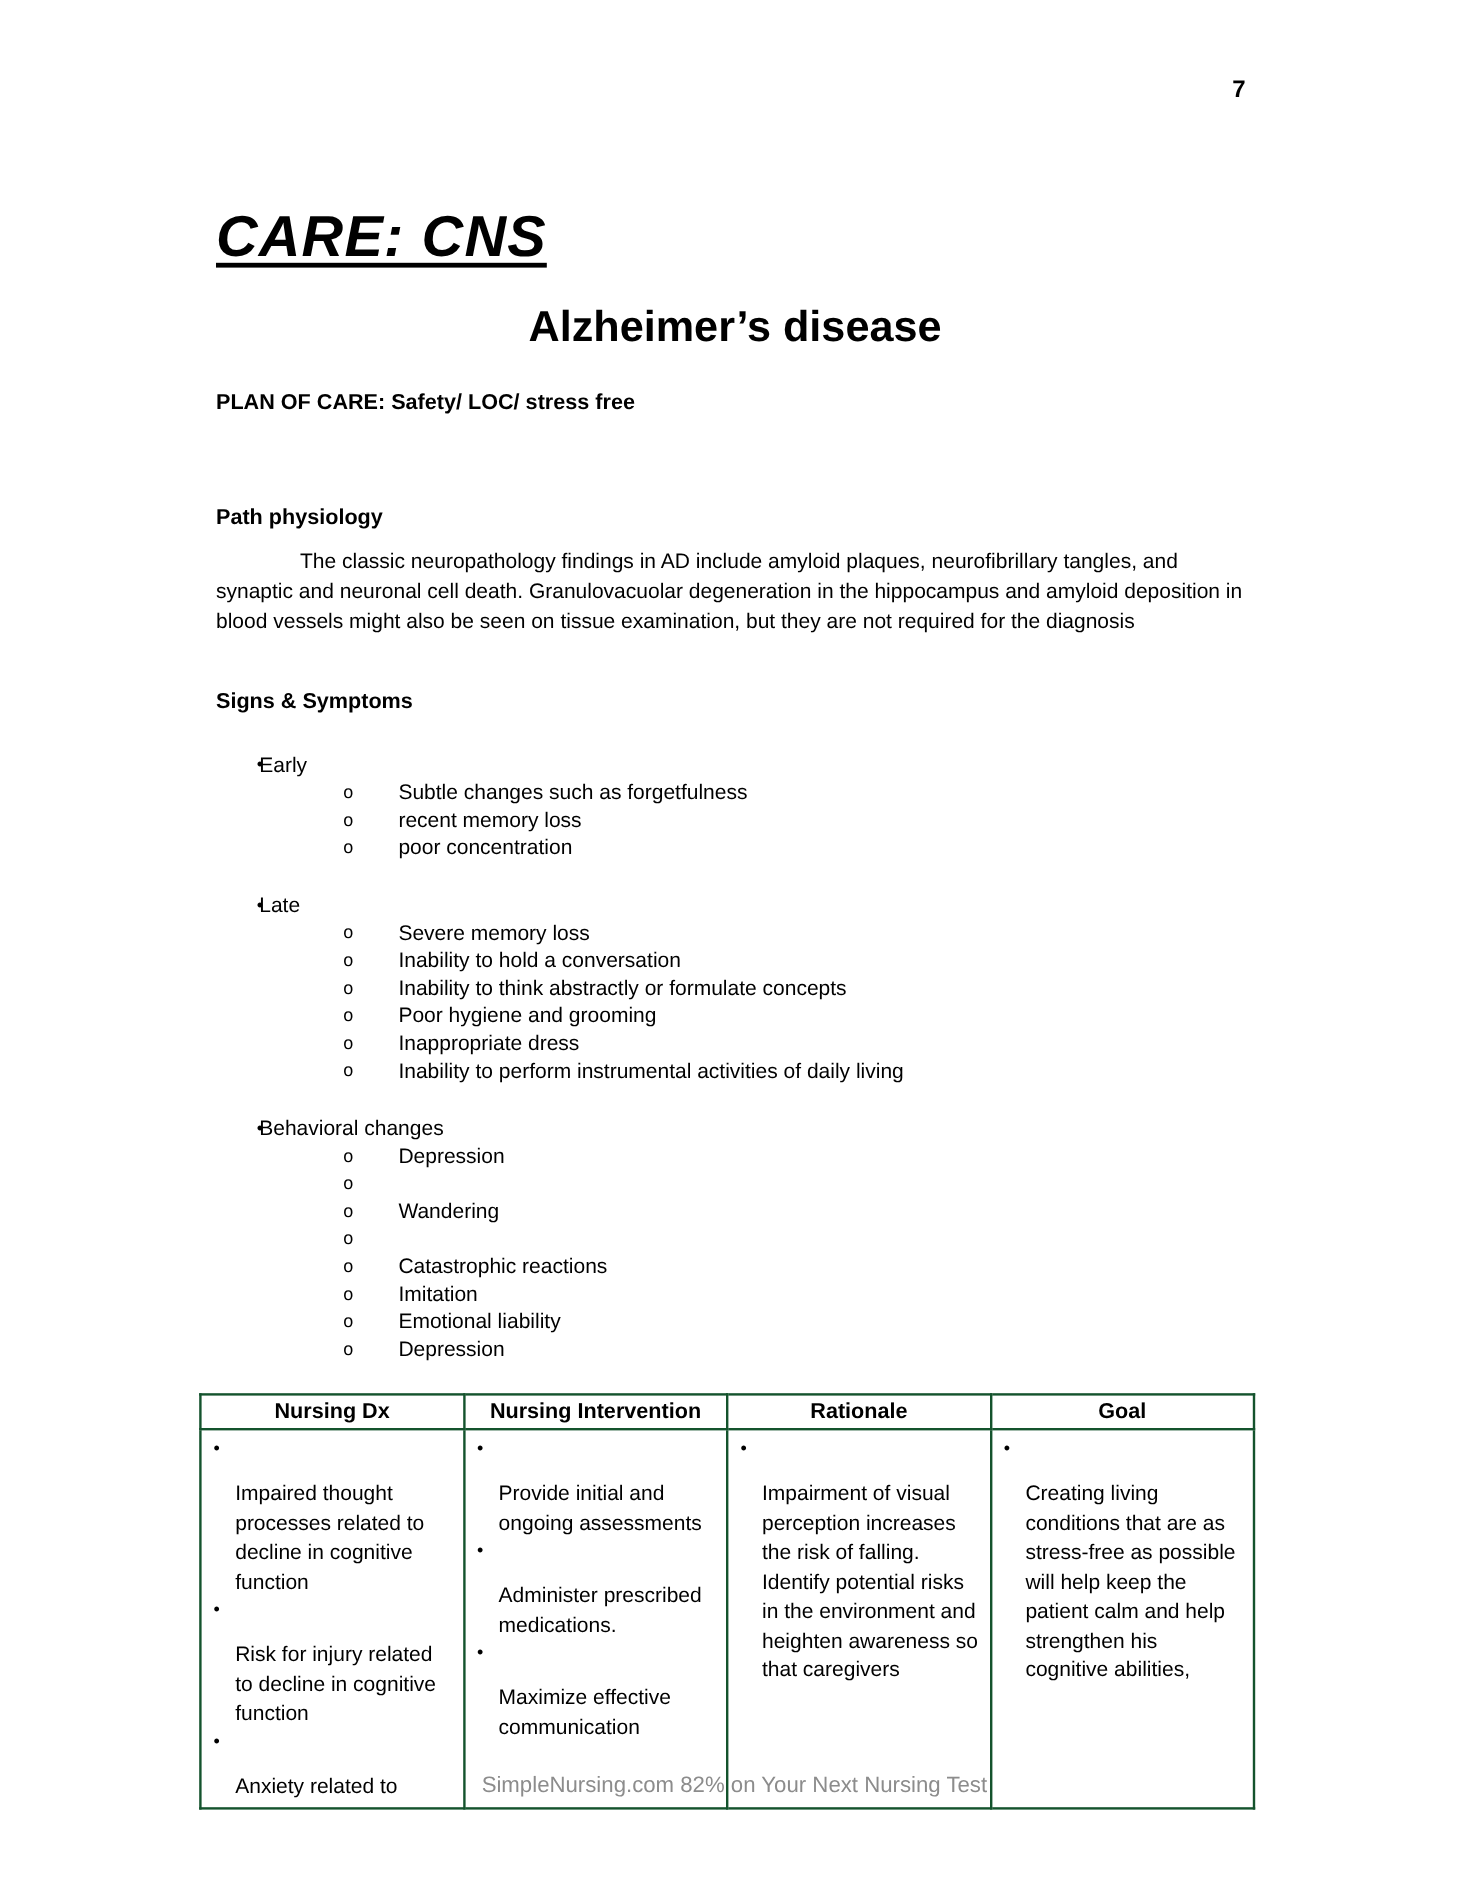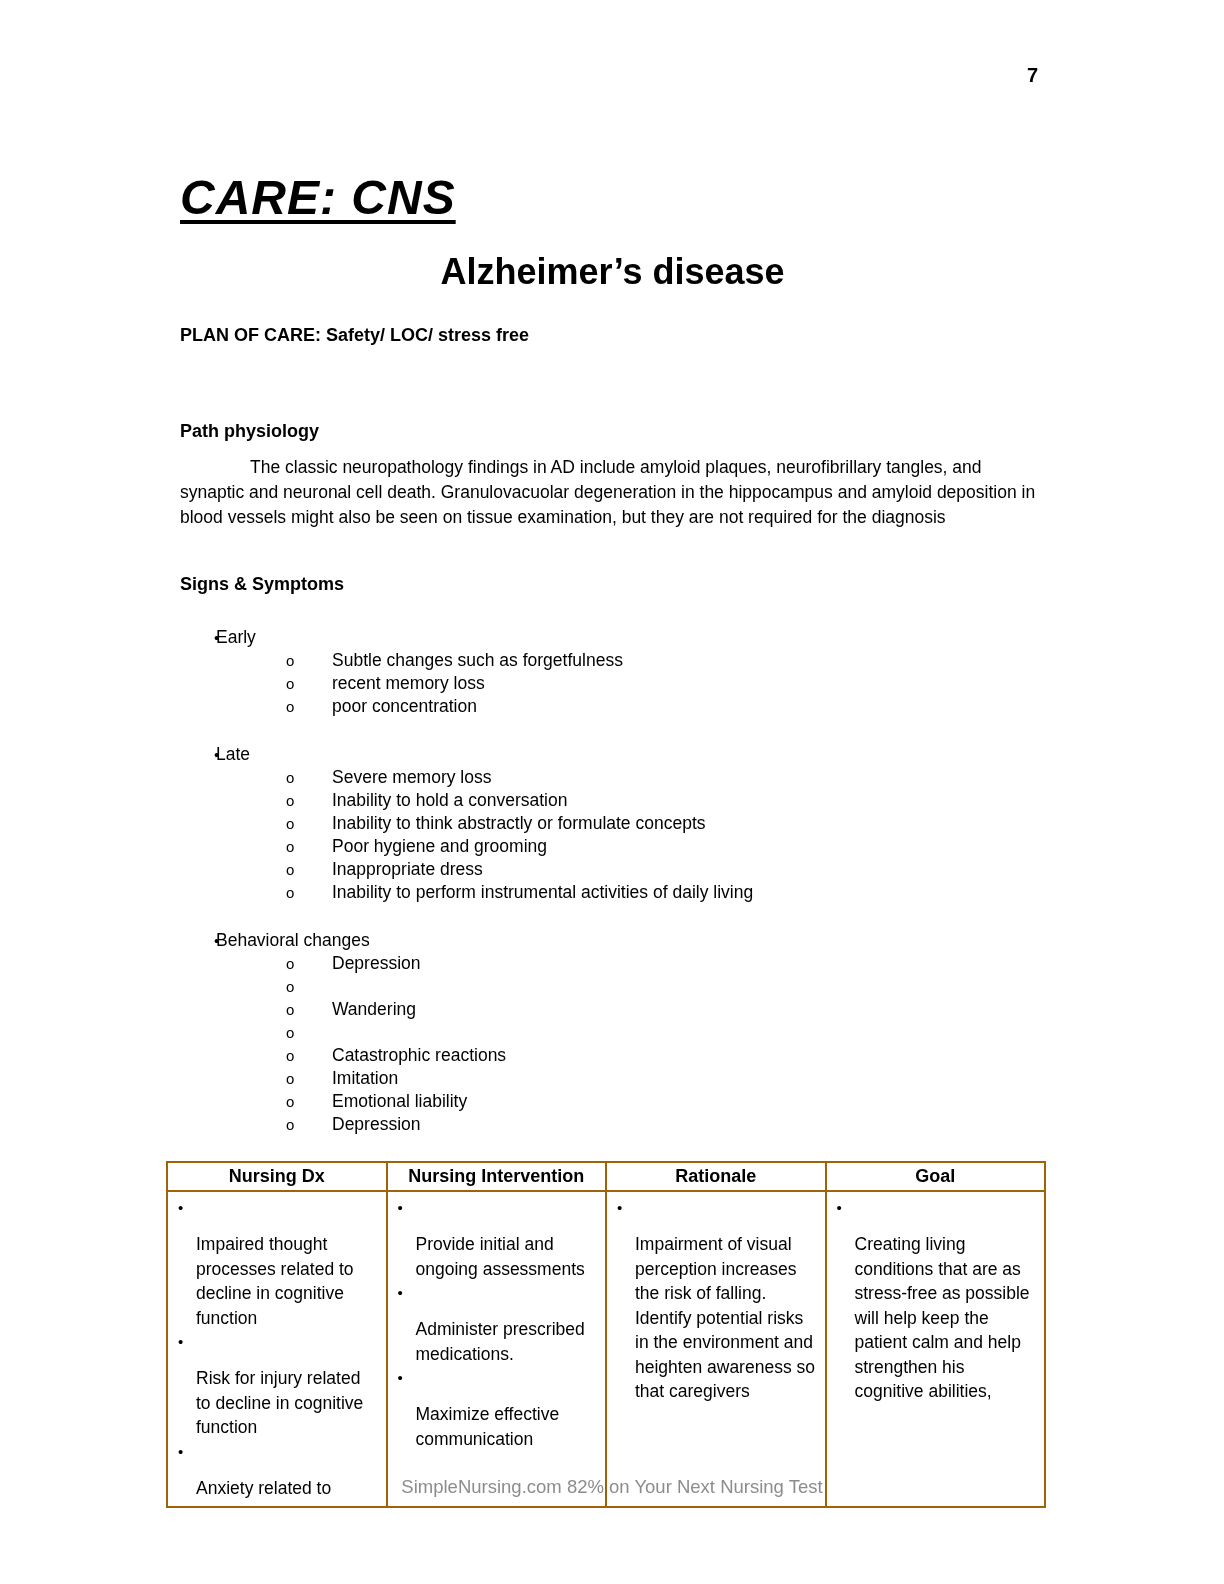--- a/index.html
+++ b/index.html
@@ -68,21 +68,21 @@
     font-size:15px;
   }
   .l2 .itm { flex:1; }
   .care-table {
     margin-top:25px; margin-left:-14px;
     width:880px;
     border-collapse:collapse;
     table-layout:fixed;
   }
   .care-table th, .care-table td {
-    border:2px solid #a16207;
+    border:2px solid #14532d;
   }
   .care-table th {
     font-size:18px; font-weight:700;
     text-align:center; padding:1px 2px 2px;
     line-height:24px;
   }
   .care-table td {
     vertical-align:top;
     padding:4px 6px 6px 6px;
     font-size:17.5px; line-height:24.5px;

